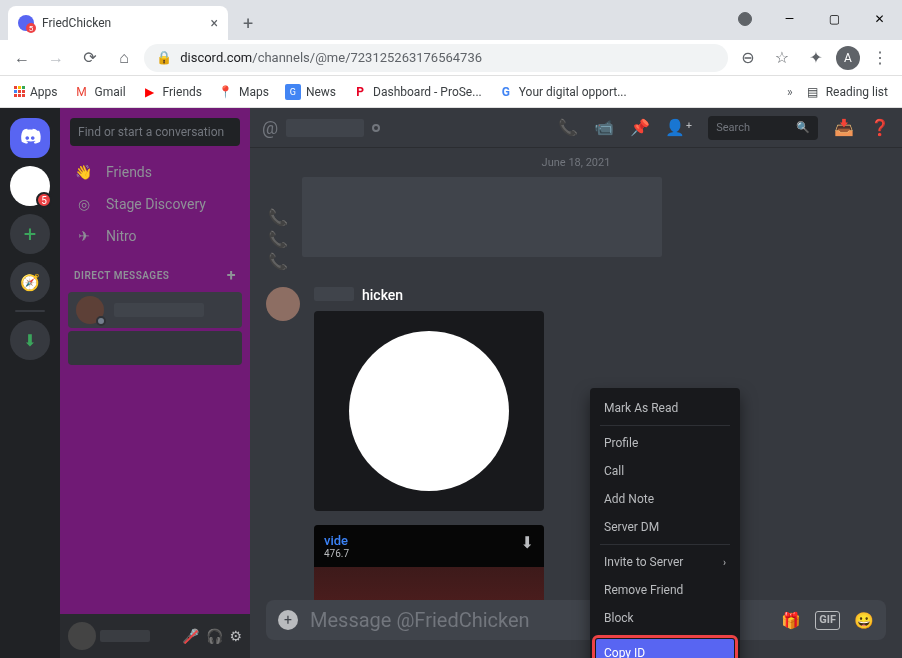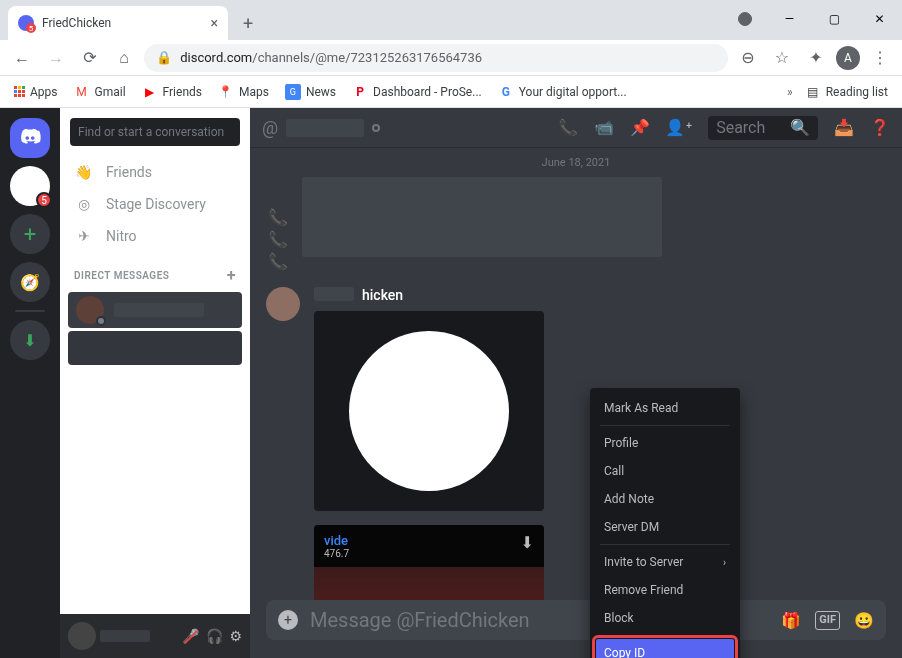--- a/index.html
+++ b/index.html
@@ -41,21 +41,21 @@
 .server-icon { width: 40px; height: 40px; border-radius: 14px; display: flex; align-items: center; justify-content: center; cursor: pointer; position: relative; }
 .server-home { background: #5865f2; }
 .server-home svg { width: 22px; height: 22px; fill: #fff; }
 .server-avatar { background: #fff; border-radius: 50%; }
 .server-badge { position: absolute; bottom: -2px; right: -2px; background: #ed4245; color: #fff; font-size: 10px; min-width: 16px; height: 16px; border-radius: 8px; display: flex; align-items: center; justify-content: center; border: 2px solid #202225; }
 .server-add { background: #36393f; border-radius: 50%; color: #3ba55c; font-size: 22px; }
 .server-explore { background: #36393f; border-radius: 50%; color: #3ba55c; }
 .server-download { background: #36393f; border-radius: 50%; color: #3ba55c; }
 .server-separator { width: 30px; height: 2px; background: #36393f; border-radius: 1px; }
 
-.channel-col { width: 190px; background: #ffffff; display: flex; flex-direction: column; }
+.channel-col { width: 190px; background: #701a75; display: flex; flex-direction: column; }
 .search-box { margin: 10px; height: 28px; background: #202225; border-radius: 4px; padding: 0 8px; display: flex; align-items: center; font-size: 12px; color: #72767d; }
 .channel-item { display: flex; align-items: center; gap: 12px; padding: 8px 14px; color: #8e9297; font-size: 14px; cursor: pointer; }
 .ch-icon { width: 20px; display: flex; justify-content: center; }
 .dm-header { display: flex; justify-content: space-between; align-items: center; padding: 14px 14px 6px; font-size: 10px; font-weight: 600; color: #8e9297; letter-spacing: 0.5px; }
 .dm-item { display: flex; align-items: center; gap: 10px; padding: 4px 8px; margin: 1px 8px; border-radius: 4px; cursor: pointer; }
 .dm-item.active { background: #393c43; }
 .dm-avatar { width: 28px; height: 28px; border-radius: 50%; background: #5d4037; position: relative; }
 .dm-status { position: absolute; bottom: -2px; right: -2px; width: 10px; height: 10px; border-radius: 50%; background: #747f8d; border: 2px solid #2f3136; }
 .dm-name-redact { width: 90px; height: 14px; background: #40444b; border-radius: 2px; }
 .dm-placeholder { height: 34px; margin: 2px 8px; background: #33363c; border-radius: 4px; }
@@ -68,21 +68,21 @@
 .mic-muted { position: relative; }
 .mic-muted::after { content: ""; position: absolute; width: 18px; height: 2px; background: #ed4245; transform: rotate(-45deg); top: 8px; left: -1px; }
 
 .main-col { flex: 1; background: #36393f; display: flex; flex-direction: column; position: relative; }
 .main-header { height: 40px; border-bottom: 1px solid #2b2d31; display: flex; align-items: center; padding: 0 12px; gap: 8px; }
 .at-sign { color: #72767d; font-size: 18px; }
 .header-name-redact { width: 78px; height: 18px; background: #40444b; border-radius: 2px; }
 .status-dot { width: 8px; height: 8px; border-radius: 50%; border: 2px solid #72767d; }
 .header-icons { margin-left: auto; display: flex; align-items: center; gap: 16px; color: #b9bbbe; }
 .header-icons > * { cursor: pointer; }
-.search-input { width: 110px; height: 24px; background: #202225; border-radius: 4px; padding: 0 8px; font-size: 16px; color: #72767d; display: flex; align-items: center; justify-content: space-between; }
+.search-input { width: 110px; height: 24px; background: #202225; border-radius: 4px; padding: 0 8px; font-size: 11px; color: #72767d; display: flex; align-items: center; justify-content: space-between; }
 
 .messages { flex: 1; overflow: hidden; position: relative; padding: 0 16px; }
 .date-divider { text-align: center; font-size: 11px; color: #72767d; margin: 8px 0; }
 .call-row { display: flex; align-items: center; gap: 12px; margin: 3px 0; }
 .call-icon { color: #3ba55c; font-size: 16px; width: 24px; text-align: center; }
 .call-redact { width: 360px; height: 26px; background: #40444b; border-radius: 2px; }
 
 .msg-row { display: flex; gap: 14px; margin-top: 16px; }
 .msg-avatar { width: 34px; height: 34px; border-radius: 50%; background: #8d6e63; flex-shrink: 0; }
 .msg-content { display: flex; flex-direction: column; gap: 4px; }

